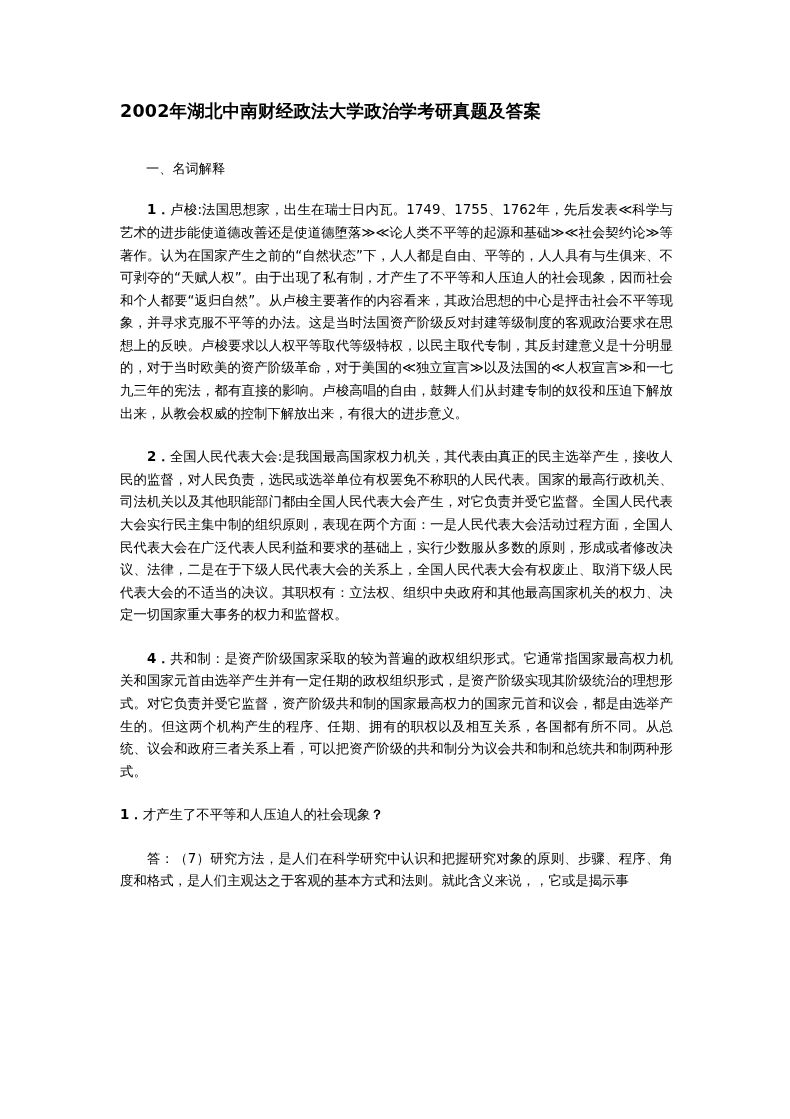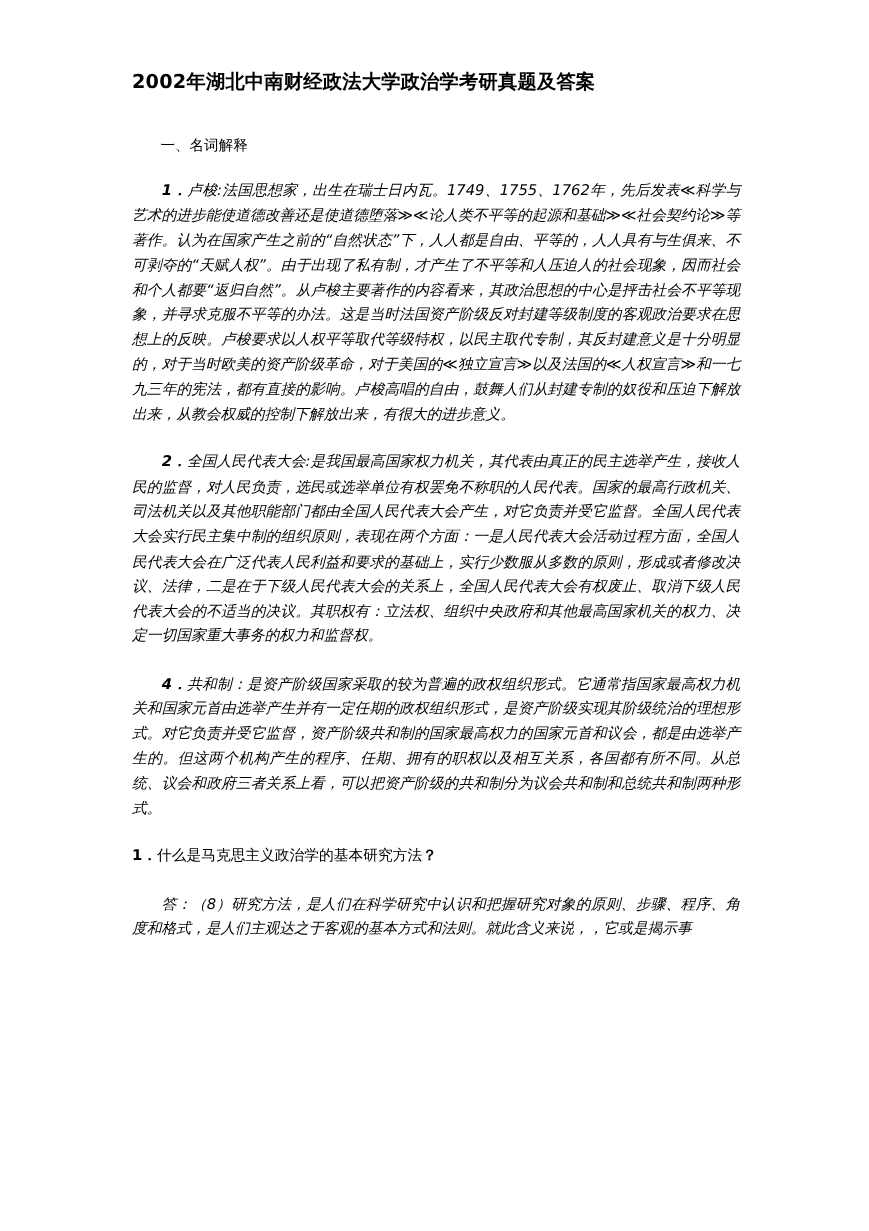--- a/index.html
+++ b/index.html
@@ -25,21 +25,21 @@
     left: 120px;
     top: 0;
     width: 553px;
   }
 
   .doc-title {
     font-size: 17.5px;
     font-weight: bold;
     line-height: 1.35;
     margin: 0;
-    padding-top: 64px;
+    padding-top: 100px;
     letter-spacing: 0.2px;
     text-align: left;
     white-space: nowrap;
   }
 
   .section-heading {
     font-size: 13.2px;
     line-height: 1.5;
     margin: 0;
     padding-top: 33px;
@@ -48,21 +48,20 @@
 
   .para {
     font-size: 13.4px;
     line-height: 1.685;
     margin: 0;
     padding-top: 21px;
     text-align: justify;
     text-justify: inter-ideograph;
     text-indent: 27px;
     word-break: break-all;
-    font-style: italic;
   }
 
   .para .marker {
     font-weight: bold;
   }
 
   .q-line {
     font-size: 13.4px;
     line-height: 1.685;
     margin: 0;
@@ -95,18 +94,18 @@
     <p class="section-heading first">一、名词解释</p>
 
     <p class="para"><span class="marker">1．</span><span>卢梭:法国思想家，出生在瑞士日内瓦。1749、1755、1762年，先后发表≪科学与艺术的进步能使道德改善还是使道德堕落≫≪论人类不平等的起源和基础≫≪社会契约论≫等著作。认为在国家产生之前的“自然状态”下，人人都是自由、平等的，人人具有与生俱来、不可剥夺的“天赋人权”。由于出现了私有制，才产生了不平等和人压迫人的社会现象，因而社会和个人都要“返归自然”。从卢梭主要著作的内容看来，其政治思想的中心是抨击社会不平等现象，并寻求克服不平等的办法。这是当时法国资产阶级反对封建等级制度的客观政治要求在思想上的反映。卢梭要求以人权平等取代等级特权，以民主取代专制，其反封建意义是十分明显的，对于当时欧美的资产阶级革命，对于美国的≪独立宣言≫以及法国的≪人权宣言≫和一七九三年的宪法，都有直接的影响。卢梭高唱的自由，鼓舞人们从封建专制的奴役和压迫下解放出来，从教会权威的控制下解放出来，有很大的进步意义。</span></p>
 
     <p class="para"><span class="marker">2．</span><span>全国人民代表大会:是我国最高国家权力机关，其代表由真正的民主选举产生，接收人民的监督，对人民负责，选民或选举单位有权罢免不称职的人民代表。国家的最高行政机关、司法机关以及其他职能部门都由全国人民代表大会产生，对它负责并受它监督。全国人民代表大会实行民主集中制的组织原则，表现在两个方面：一是人民代表大会活动过程方面，全国人民代表大会在广泛代表人民利益和要求的基础上，实行少数服从多数的原则，形成或者修改决议、法律，二是在于下级人民代表大会的关系上，全国人民代表大会有权废止、取消下级人民代表大会的不适当的决议。其职权有：立法权、组织中央政府和其他最高国家机关的权力、决定一切国家重大事务的权力和监督权。</span></p>
 
 
     <p class="para"><span class="marker">4．</span><span>共和制：是资产阶级国家采取的较为普遍的政权组织形式。它通常指国家最高权力机关和国家元首由选举产生并有一定任期的政权组织形式，是资产阶级实现其阶级统治的理想形式。对它负责并受它监督，资产阶级共和制的国家最高权力的国家元首和议会，都是由选举产生的。但这两个机构产生的程序、任期、拥有的职权以及相互关系，各国都有所不同。从总统、议会和政府三者关系上看，可以把资产阶级的共和制分为议会共和制和总统共和制两种形式。</span></p>
 
 
-    <p class="q-line"><span class="marker">1．</span><span>什么是马克思主义政治学的基本研究方法</span><span class="qmark">？</span></p>
+    <p class="q-line"><span class="marker">1．</span><span>才产生了不平等和人压迫人的社会现象</span><span class="qmark">？</span></p>
 
-    <p class="para">答：（8）研究方法，是人们在科学研究中认识和把握研究对象的原则、步骤、程序、角度和格式，是人们主观达之于客观的基本方式和法则。就此含义来说，，它或是揭示事</p>
+    <p class="para">答：（7）研究方法，是人们在科学研究中认识和把握研究对象的原则、步骤、程序、角度和格式，是人们主观达之于客观的基本方式和法则。就此含义来说，，它或是揭示事</p>
 
   </div>
 </div>
 
 </body></html>

